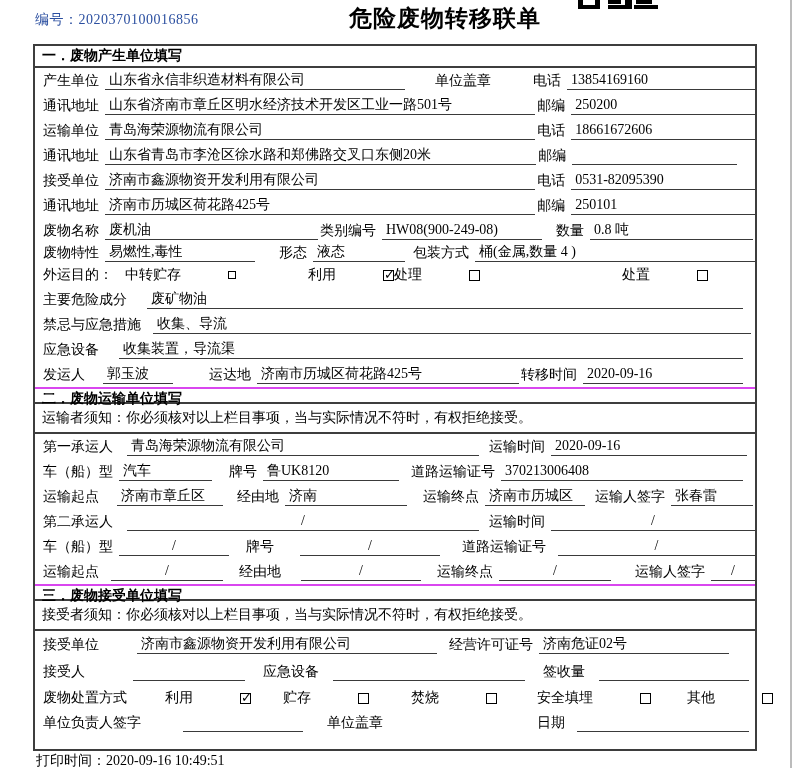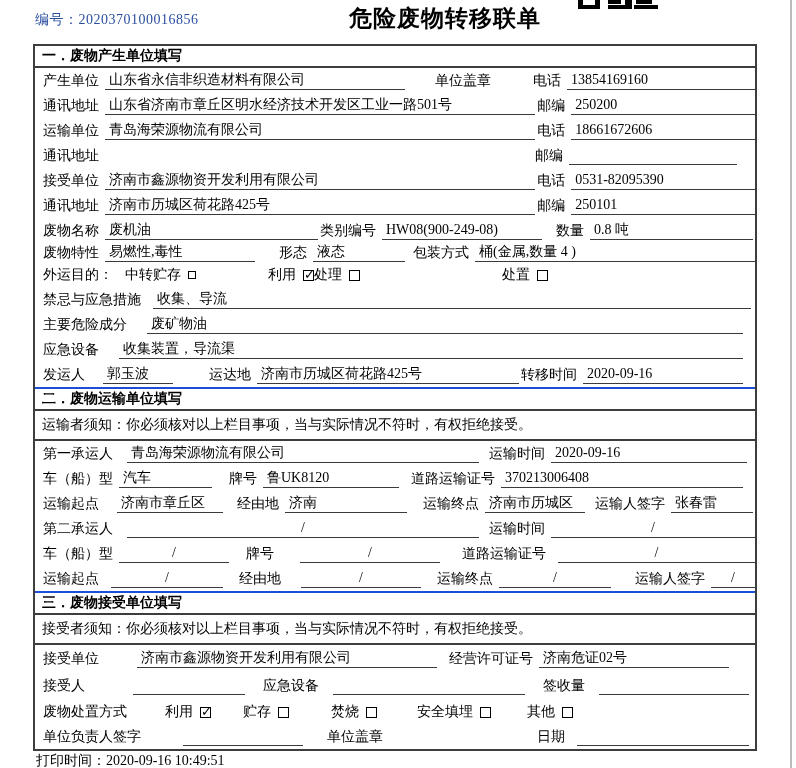--- a/index.html
+++ b/index.html
@@ -11,37 +11,37 @@
   .doc-no { position:absolute; left:35px; top:11px; font-size:14px; color:#2b4fa0; letter-spacing:0.5px; }
   .doc-title { position:absolute; left:95px; top:3px; width:700px; text-align:center; font-size:23px; font-weight:bold; letter-spacing:1px; }
 
   .qr { position:absolute; left:578px; top:0; width:82px; height:9px; }
   .qr .p1 { position:absolute; left:0; top:0; width:22px; height:9px; border-left:5px solid #000; border-right:5px solid #000; border-bottom:4px solid #000; }
   .qr .b { position:absolute; background:#000; }
 
   .tbl { position:absolute; left:33px; top:44px; width:724px; height:707px; border:2px solid #3d3d3d; background:#fff; }
 
   .sec-h { height:22px; line-height:20px; font-weight:bold; padding-left:7px; border-bottom:2px solid #3d3d3d; font-size:14px; }
-  .sec-h.bt { border-top:2px solid #1d4ed8; height:24px; }
+  .sec-h.bt { border-top:2px solid #d946ef; height:17px; }
 
   .row { display:flex; align-items:flex-end; height:25px; padding:0 0 3px 6px; }
   .h22 { height:22px; }
   .h26 { height:26px; }
   .h27 { height:27px; }
 
   .lbl { white-space:nowrap; padding:0 6px 0 2px;text-align:center; }
   .val { border-bottom:1px solid #3a3a3a; white-space:nowrap; padding:0 4px; min-height:18px; overflow:hidden;margin-top:20px; }
   .fill { flex:1 1 auto; }
   .push { margin-left:auto; }
   .ctr { text-align:center; }
 
   .notice { height:30px; border-bottom:2px solid #3d3d3d; display:flex; align-items:center; padding-left:7px; }
   .notice .lbl { padding:0; }
 
-  .opt { white-space:nowrap; display:flex; align-items:center; }
+  .opt { white-space:nowrap; display:flex; align-items:center;gap:40px; }
   .cb { width:11px; height:11px; border:1px solid #000; display:inline-block; margin-left:7px; position:relative; background:#fff; }
   .cb.sm { width:8px; height:8px; margin-bottom:1px; }
   .cb.checked::after { content:"✓"; position:absolute; top:-4px; left:0; font-size:13px; font-family:"DejaVu Sans",sans-serif; }
 
   .ftr { position:absolute; left:36px; top:752px; font-size:14px; }
 </style>
 </head>
 <body>
 
 <div class="page-edge"></div>
@@ -79,20 +79,21 @@
 
   <div class="row">
     <span class="lbl">运输单位</span>
     <span class="val" style="width:440px">青岛海荣源物流有限公司</span>
     <span class="lbl push">电话</span>
     <span class="val" style="width:188px">18661672606</span>
   </div>
 
   <div class="row">
     <span class="lbl">通讯地址</span>
+    <span class="val" style="width:440px">山东省青岛市李沧区徐水路和郑佛路交叉口东侧20米</span>
     <span class="lbl push">邮编</span>
     <span class="val" style="width:168px;margin-right:18px"></span>
   </div>
 
   <div class="row">
     <span class="lbl">接受单位</span>
     <span class="val" style="width:440px">济南市鑫源物资开发利用有限公司</span>
     <span class="lbl push">电话</span>
     <span class="val" style="width:188px">0531-82095390</span>
   </div>
@@ -136,27 +137,27 @@
         <span>处理</span>
         <span class="cb"></span>
       </span>
     <span class="opt" style="margin-left:142px">
         <span>处置</span>
         <span class="cb"></span>
       </span>
   </div>
 
   <div class="row">
+    <span class="lbl">主要危险成分</span>
+    <span class="val fill" style="margin-left:14px;margin-right:12px">废矿物油</span>
+  </div>
+
+  <div class="row">
     <span class="lbl">禁忌与应急措施</span>
     <span class="val fill" style="margin-left:6px;margin-right:4px">收集、导流</span>
-  </div>
-
-  <div class="row">
-    <span class="lbl">主要危险成分</span>
-    <span class="val fill" style="margin-left:14px;margin-right:12px">废矿物油</span>
   </div>
 
   <div class="row">
     <span class="lbl">应急设备</span>
     <span class="val fill" style="margin-left:14px;margin-right:12px">收集装置，导流渠</span>
   </div>
 
   <div class="row">
     <span class="lbl">发运人</span>
     <span class="val" style="width:70px;margin-left:12px">郭玉波</span>

